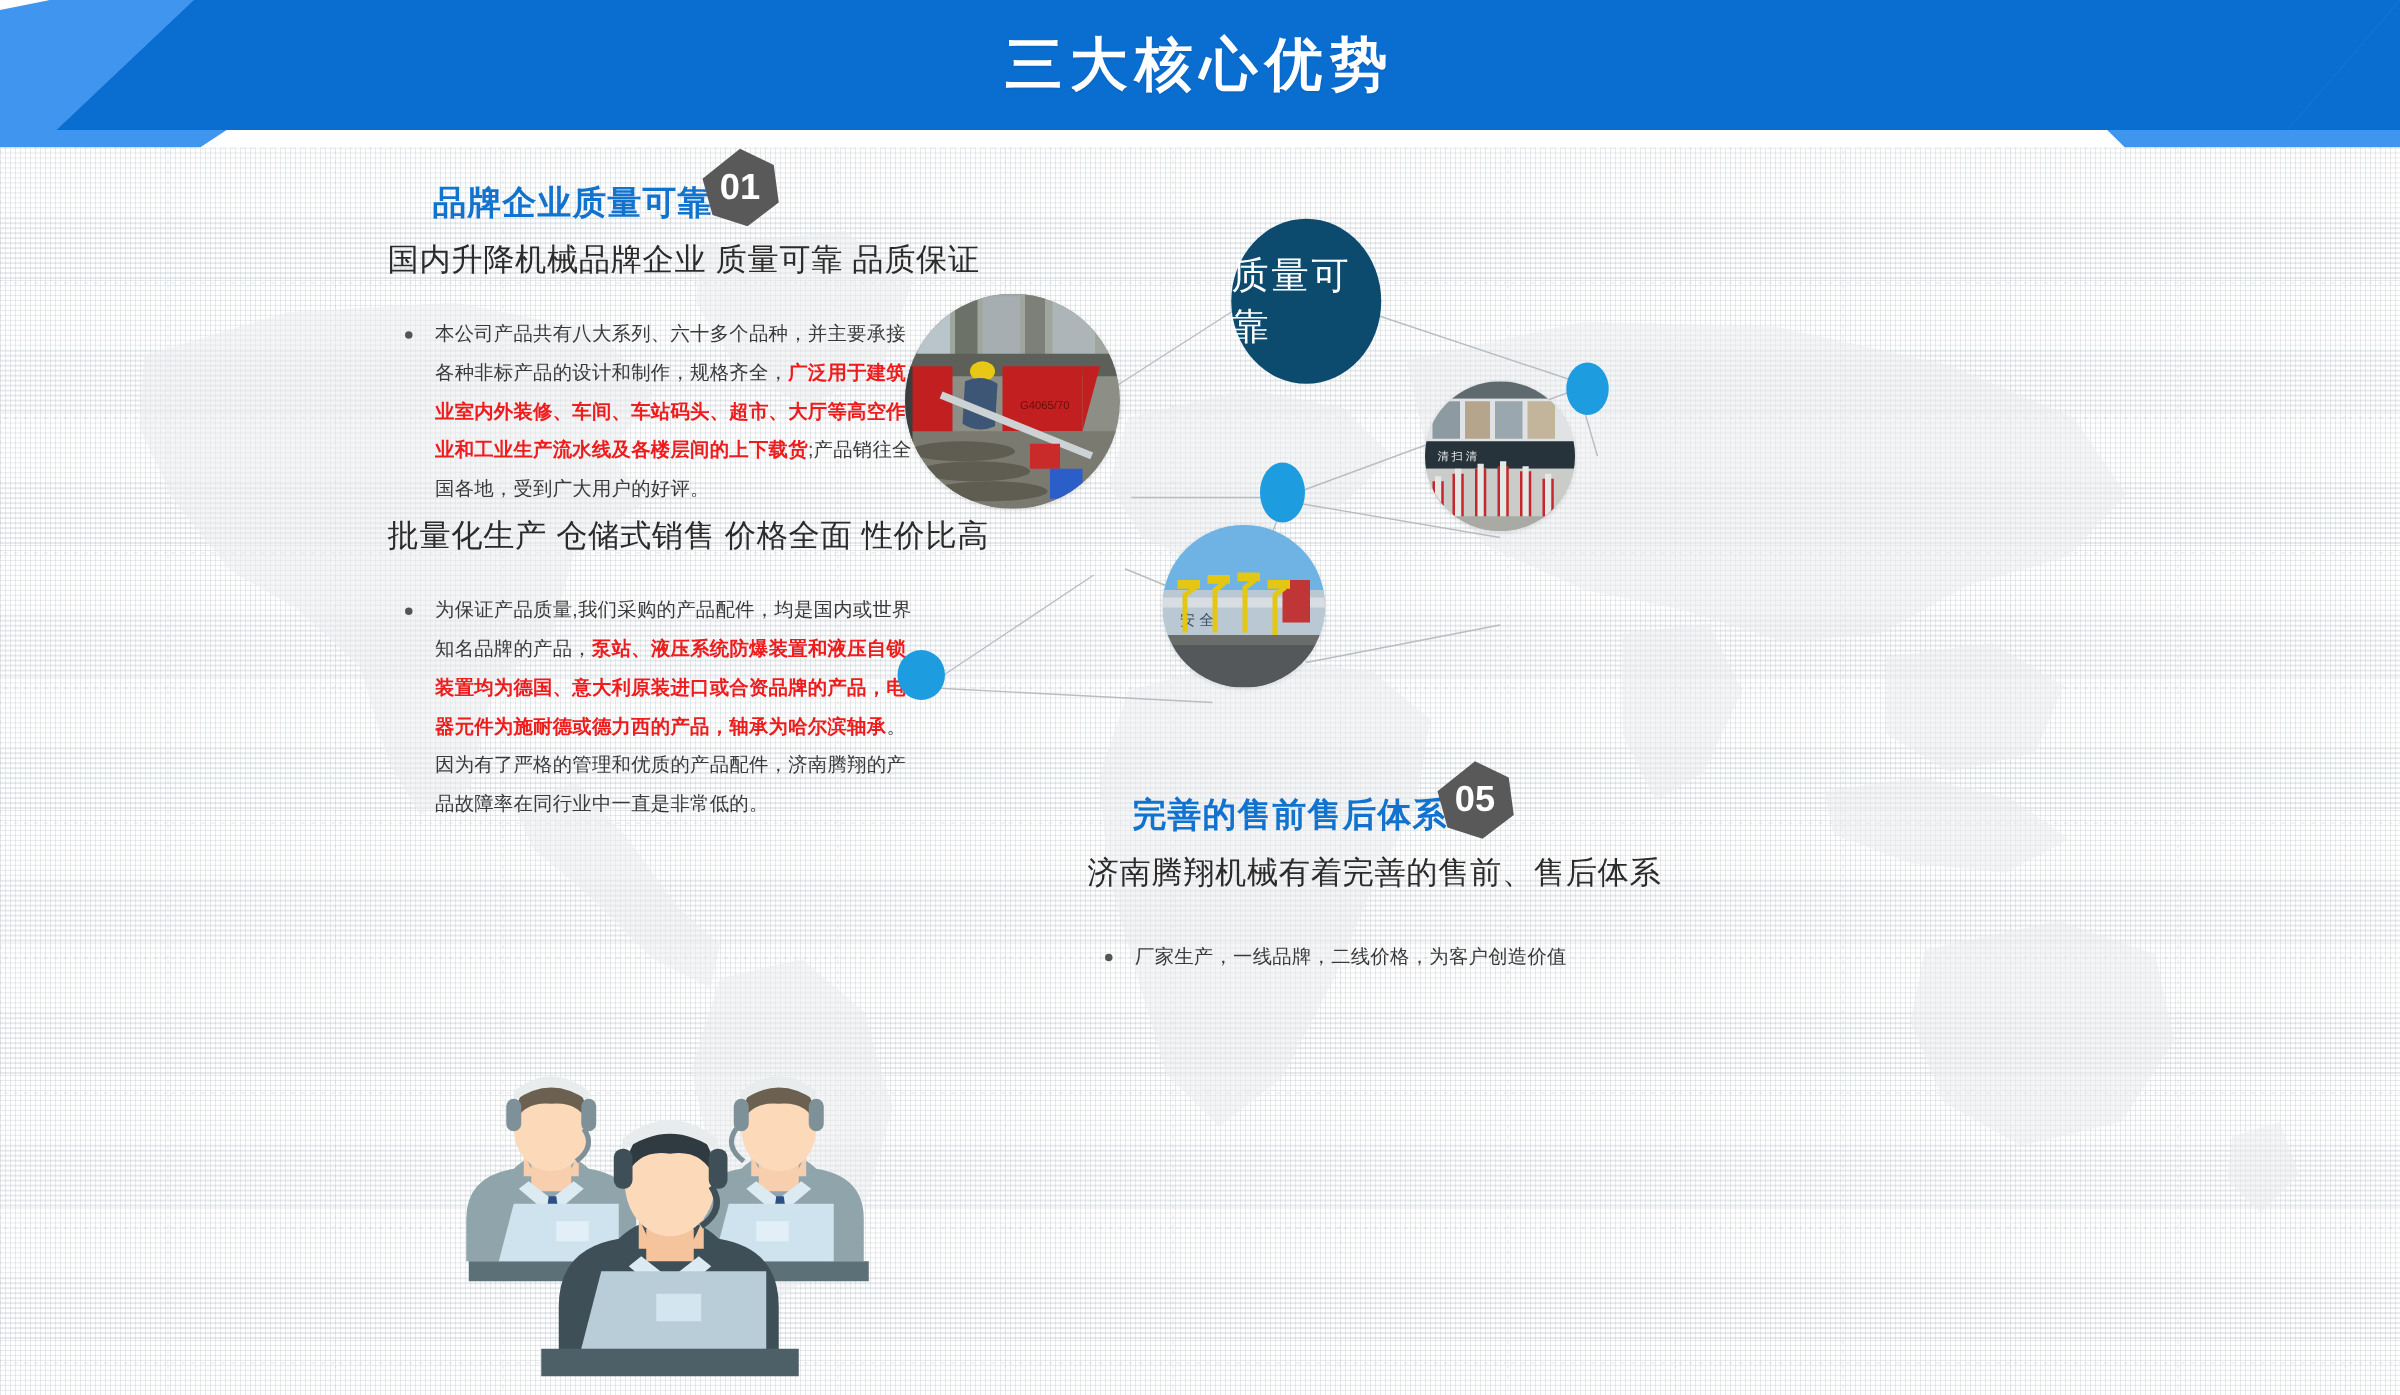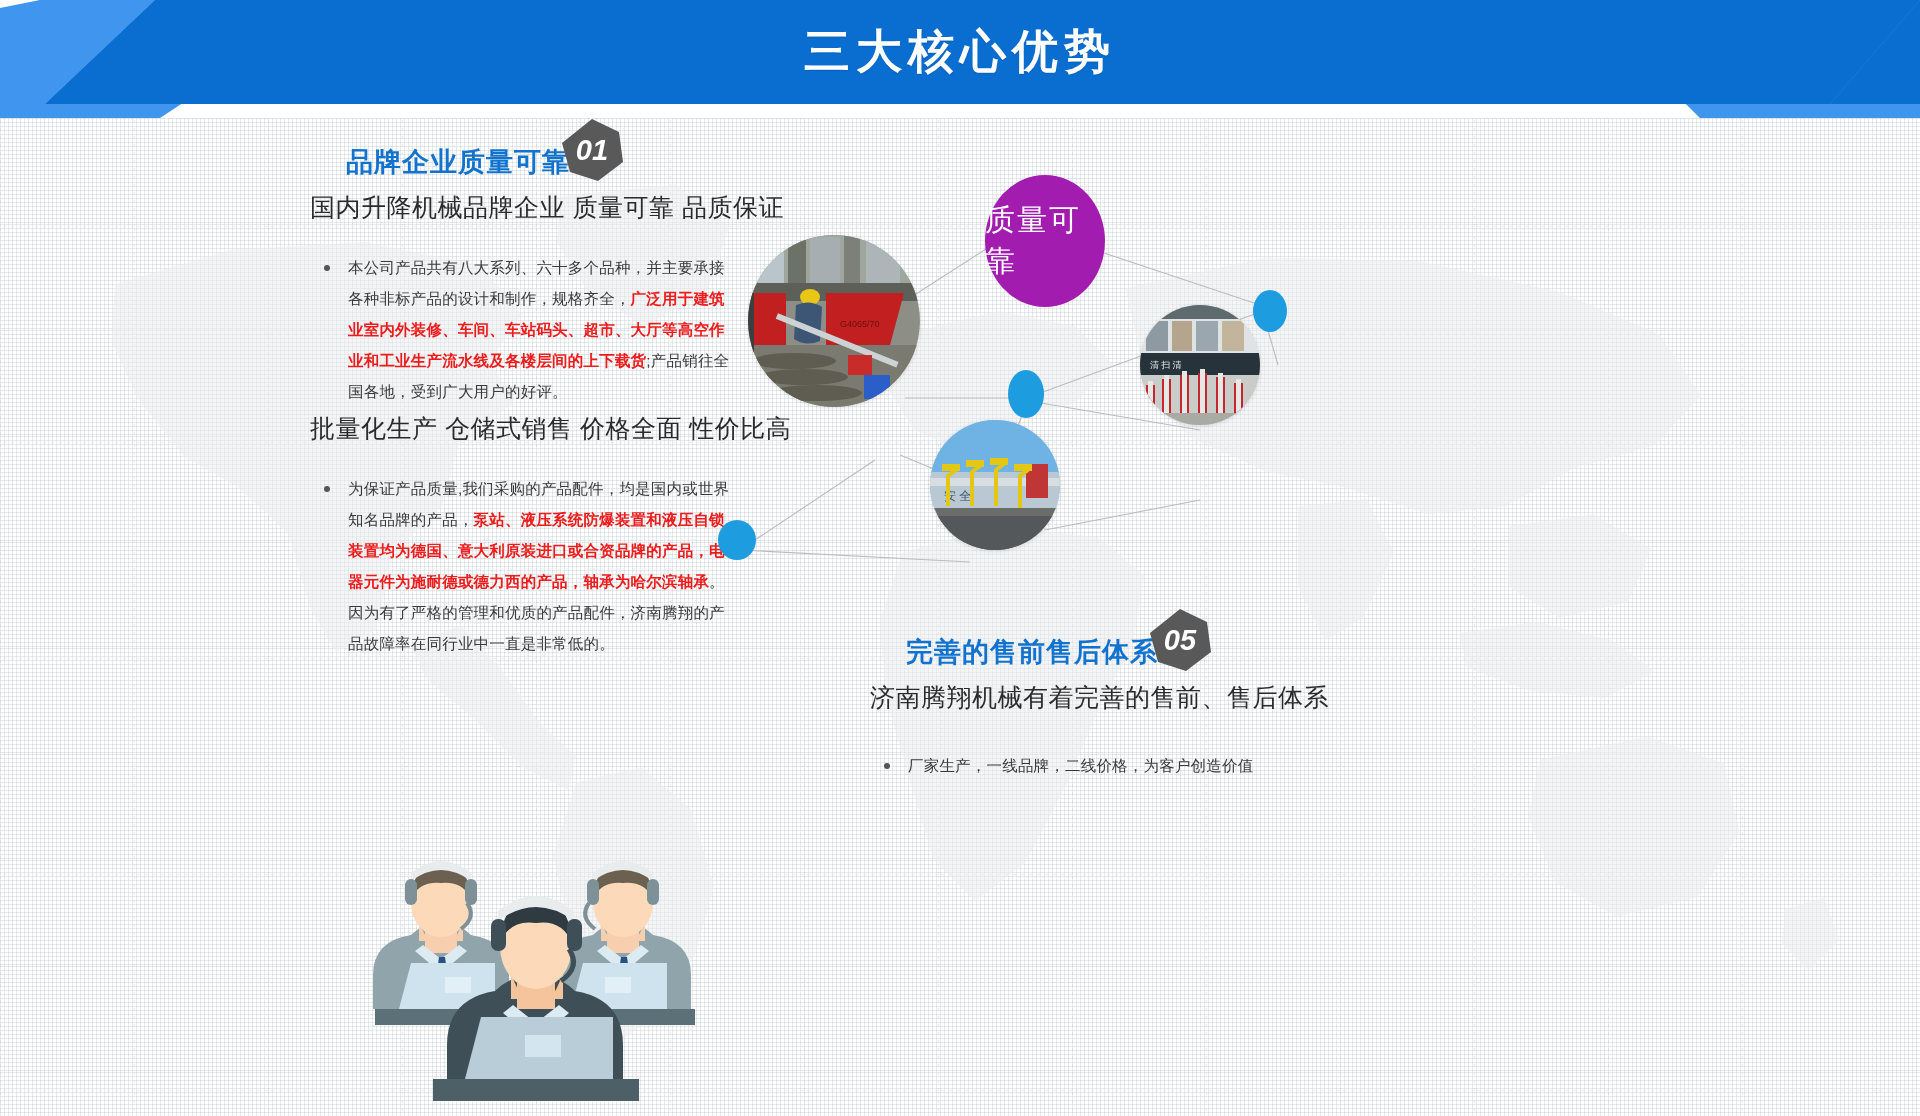--- a/index.html
+++ b/index.html
@@ -43,21 +43,21 @@
   
   .block{ position:absolute; z-index:4; }
 
   .head-row{ position:relative; display:flex; align-items:flex-start; }
   .head-title{
     color:#1273cf; font-size:27px; font-weight:bold; letter-spacing:1px;
     line-height:1.1; white-space:nowrap;padding-left:36px;
   }
   .hexnum{
     position:relative; width:64px; height:64px; margin-left:-10px; margin-top:-30px;
-    display:flex; align-items:center; justify-content:center;font-style:italic;
+    display:flex; align-items:center; justify-content:center;
   }
   .hexnum svg{ position:absolute; left:0; top:0; }
   .hexnum span{
     position:relative; color:#ffffff; font-size:29px; font-weight:bold;
     letter-spacing:0px; line-height:1;
   }
   .sub-title{
     color:#2b2b2b; font-size:25px; letter-spacing:.5px; margin-top:9px; white-space:nowrap;
   }
 
@@ -72,21 +72,21 @@
   }
   .hl{ color:#ee1c1c; font-weight:bold; }
 
   
   #diagram{ position:absolute; left:700px; top:130px; width:640px; height:520px; z-index:4; }
   .pcircle{
     position:absolute; border-radius:50%; overflow:hidden;
     box-shadow:0 1px 4px rgba(0,0,0,.12);
   }
   .bigblue{
-    position:absolute; border-radius:50%; background:#a21caf;
+    position:absolute; border-radius:50%; background:#0c4a6e;
     display:flex; align-items:center; justify-content:flex-start;
     color:#fff; font-size:30px; font-weight:500; letter-spacing:2px;
   }
   .dot{ position:absolute; border-radius:50%; background:#1e9ce0; }
 
   
   #callcenter{ position:absolute; left:355px; top:795px; width:360px; height:310px; z-index:4; }
 </style>
 </head>
 <body>
@@ -195,21 +195,21 @@
       <line x1="175" y1="330" x2="55" y2="410"></line>
       <line x1="40" y1="420" x2="270" y2="432"></line>
       <line x1="345" y1="400" x2="500" y2="370"></line>
     </g>
   </svg>
 
   <div class="bigblue" style="left:285px; top:45px; width:120px; height:132px;">
     <span>质量可靠</span>
   </div>
 
-  <div class="pcircle" style="left:48px; top:105px; width:172px; height:172px;">
+  <div class="pcircle" style="left:24px; top:105px; width:172px; height:172px;">
     <svg width="172" height="172" viewBox="0 0 172 172">
       <rect width="172" height="172" fill="#8d8f86"></rect>
       <rect x="0" y="0" width="172" height="58" fill="#9fa69e"></rect>
       <rect x="10" y="4" width="26" height="50" fill="#b9c4cb"></rect>
       <rect x="40" y="0" width="18" height="56" fill="#6d7269"></rect>
       <rect x="62" y="2" width="30" height="54" fill="#a6aeb2"></rect>
       <rect x="96" y="0" width="16" height="58" fill="#7c8079"></rect>
       <rect x="118" y="6" width="34" height="50" fill="#adb5b8"></rect>
       <rect x="0" y="48" width="172" height="18" fill="#5c6059"></rect>
       <rect x="4" y="58" width="34" height="60" fill="#c22020"></rect>

